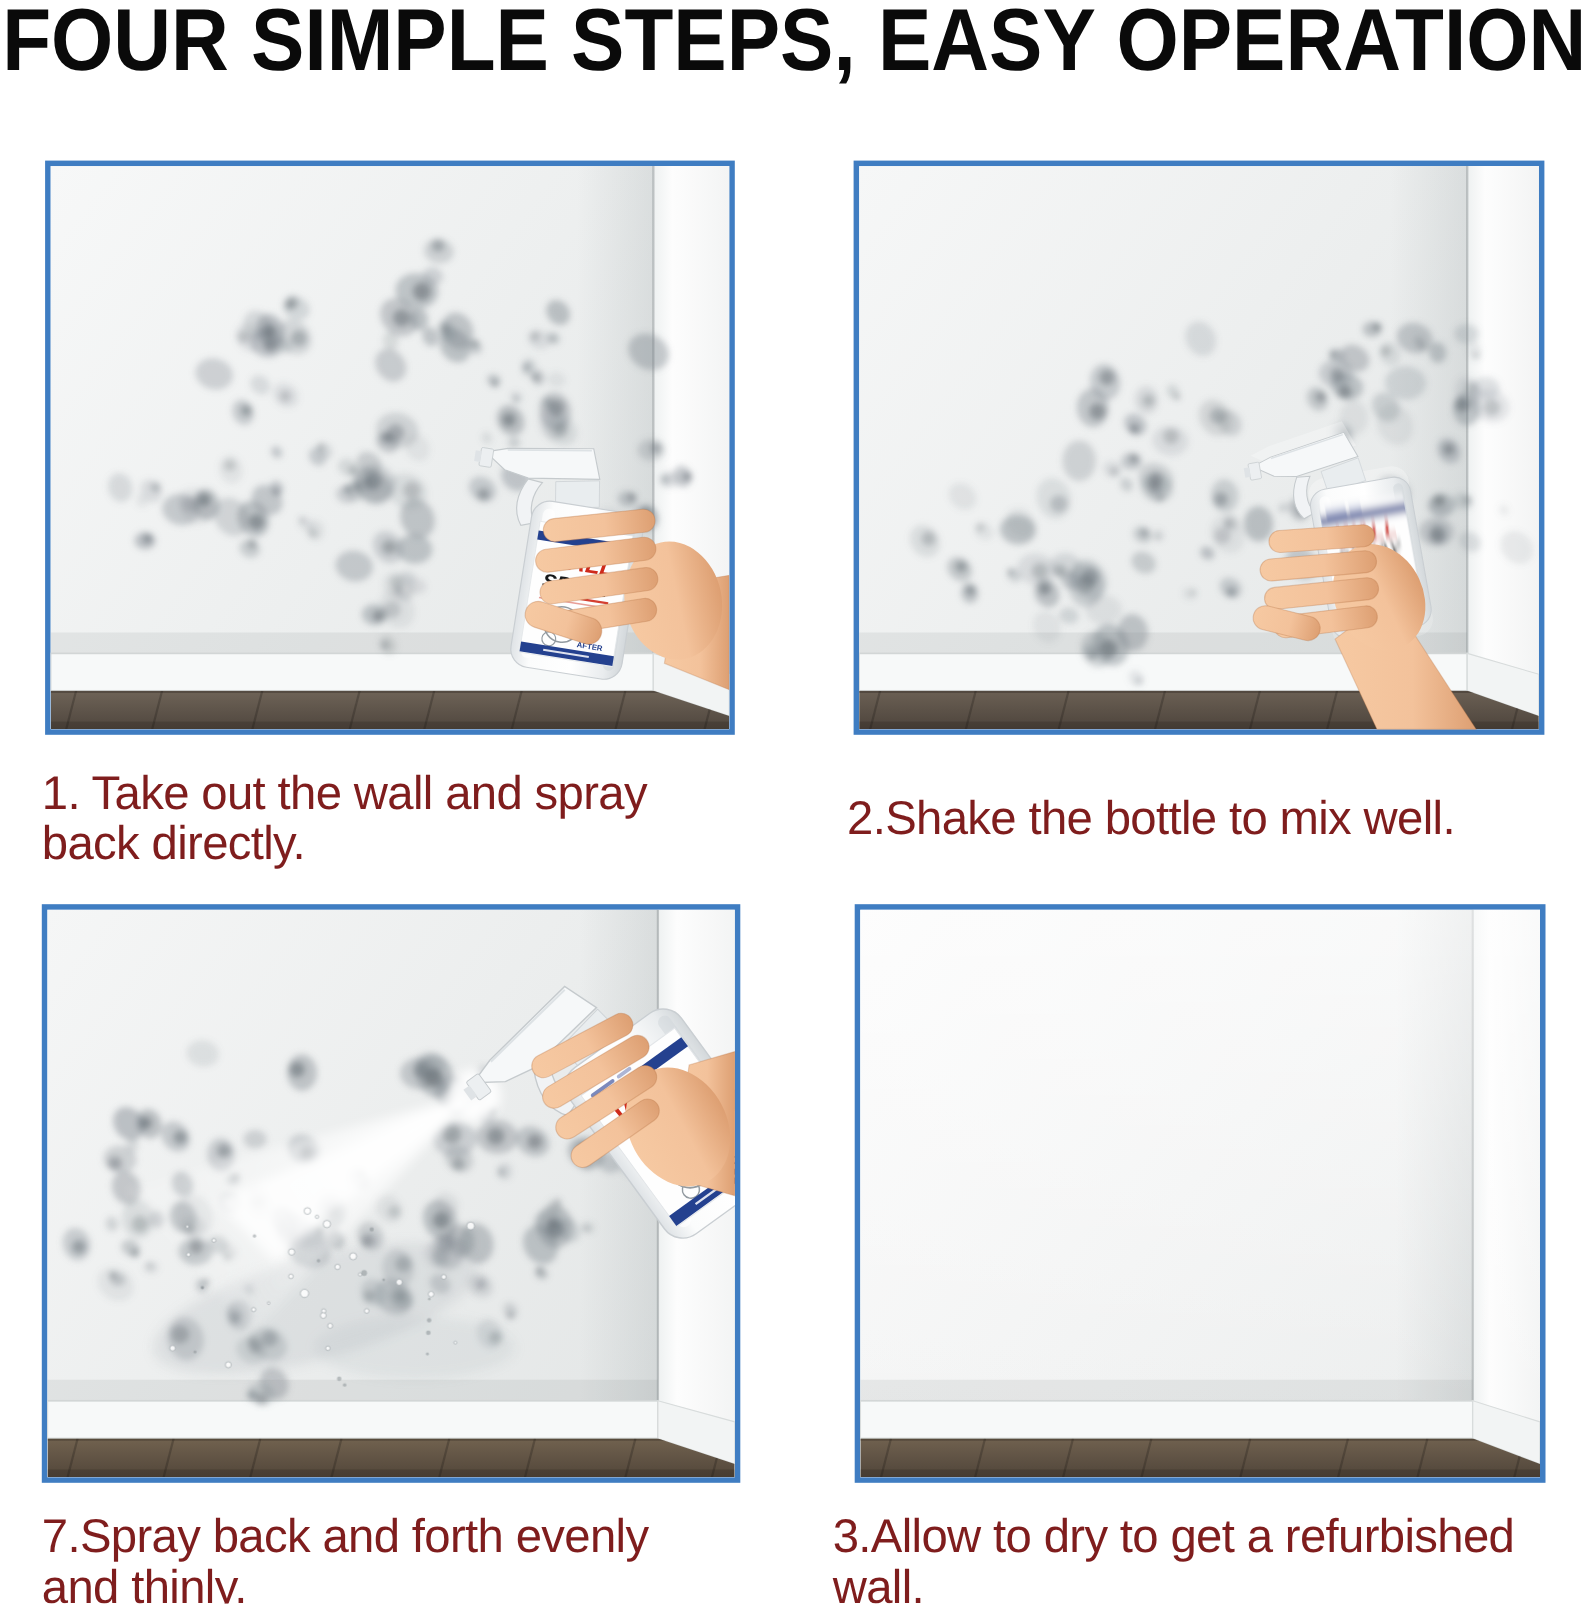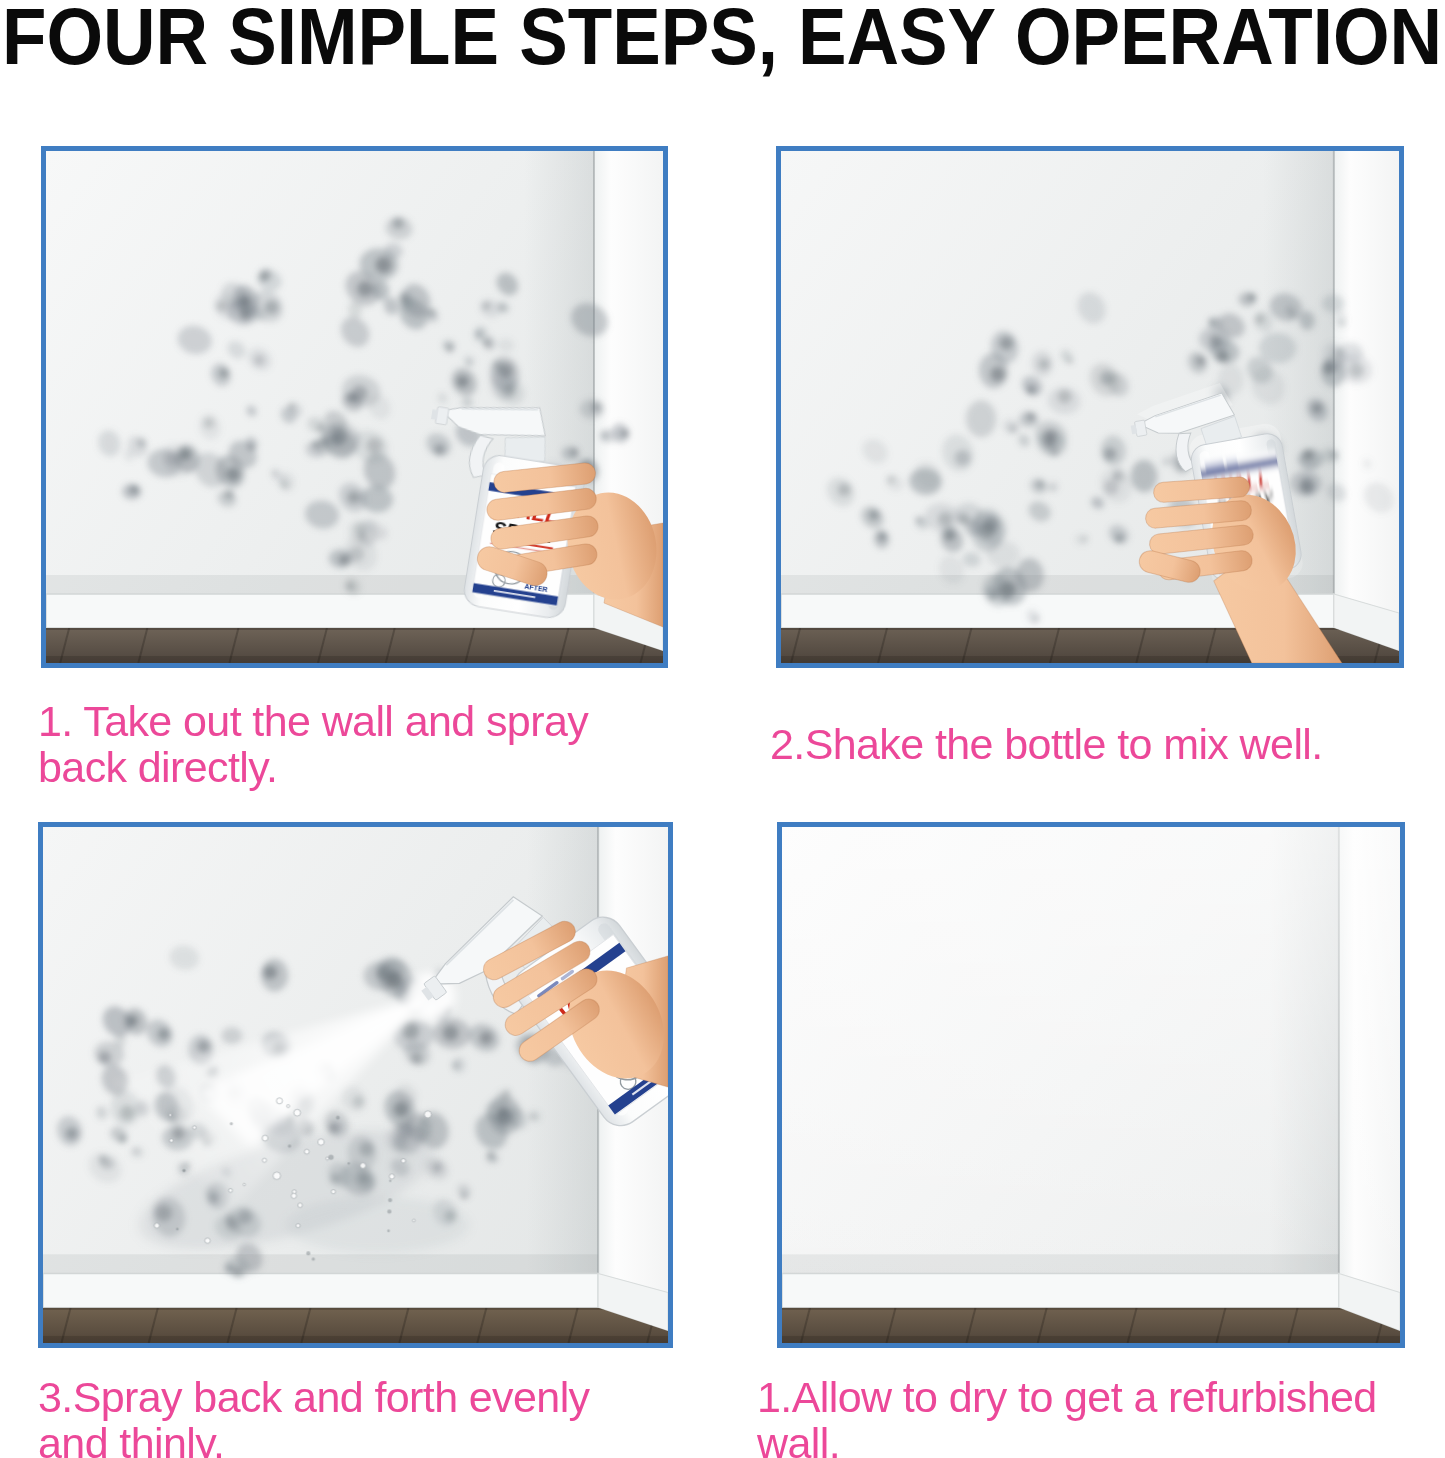--- a/index.html
+++ b/index.html
@@ -4,21 +4,21 @@
 <style>
   html,body{margin:0;padding:0;background:#ffffff}
   .canvas{position:relative;width:1445px;height:1458px;background:#fff;overflow:hidden;
           font-family:"Liberation Sans",sans-serif}
   .title-svg{position:absolute;left:0;top:0}
   .title-svg text{font-family:"Liberation Sans",sans-serif;font-weight:700;fill:#0a0a0a}
   .panel{position:absolute;border:5px solid var(--border,#3f7dc2);
          box-shadow:inset 0 0 0 2px #cfe4f6;background:#fff;box-sizing:border-box}
   .panel svg{display:block;width:100%;height:100%}
   .caption{position:absolute;font:400 43px/1.08 "Liberation Sans",sans-serif;
-           color:#ec4899;letter-spacing:-0.6px;white-space:nowrap}
+           color:#7f1d1d;letter-spacing:-0.6px;white-space:nowrap}
 </style>
 </head>
 <body>
 
 <div class="canvas">
 
   <svg class="title-svg" width="1445" height="80">
     <text x="2" y="64" font-size="80" textLength="1440" lengthAdjust="spacingAndGlyphs">FOUR SIMPLE STEPS, EASY OPERATION</text>
   </svg>
 
@@ -920,21 +920,21 @@
             <line x1="514.7888722931966" y1="477" x2="505.7888722931966" y2="512" stroke="rgba(30,25,20,0.28)" stroke-width="2"></line>
             <line x1="602.6583178383298" y1="477" x2="593.6583178383298" y2="512" stroke="rgba(30,25,20,0.28)" stroke-width="2"></line>
             <rect x="0" y="505" width="617" height="7" fill="rgba(20,16,12,0.18)"></rect>
           </g>
         </g>
         <rect x="0" y="0" width="617" height="460" fill="url(#p4glow)"></rect>
       </svg>
   </div>
 
   <div class="caption" style="left:38px;top:1374px">
-    <div>3.Spray back and forth evenly</div>
+    <div>7.Spray back and forth evenly</div>
     <div>and thinly.</div>
   </div>
   <div class="caption" style="left:757px;top:1374px">
-    <div>1.Allow to dry to get a refurbished</div>
+    <div>3.Allow to dry to get a refurbished</div>
     <div>wall.</div>
   </div>
 
 </div>
 
 </body></html>

